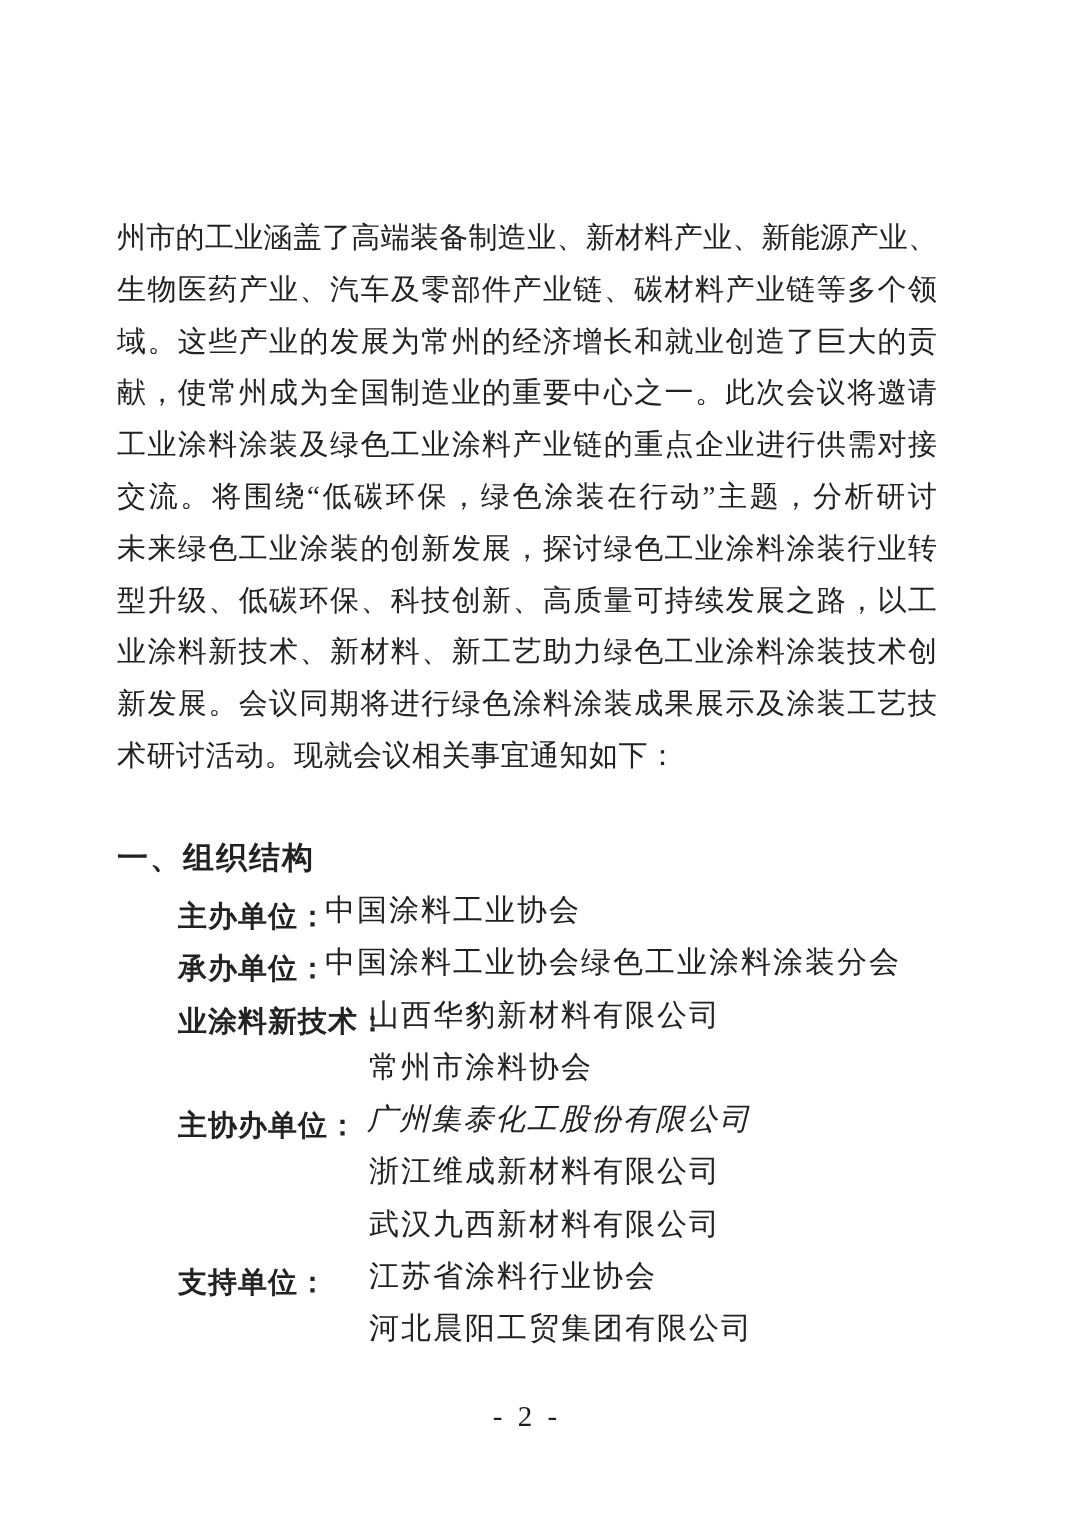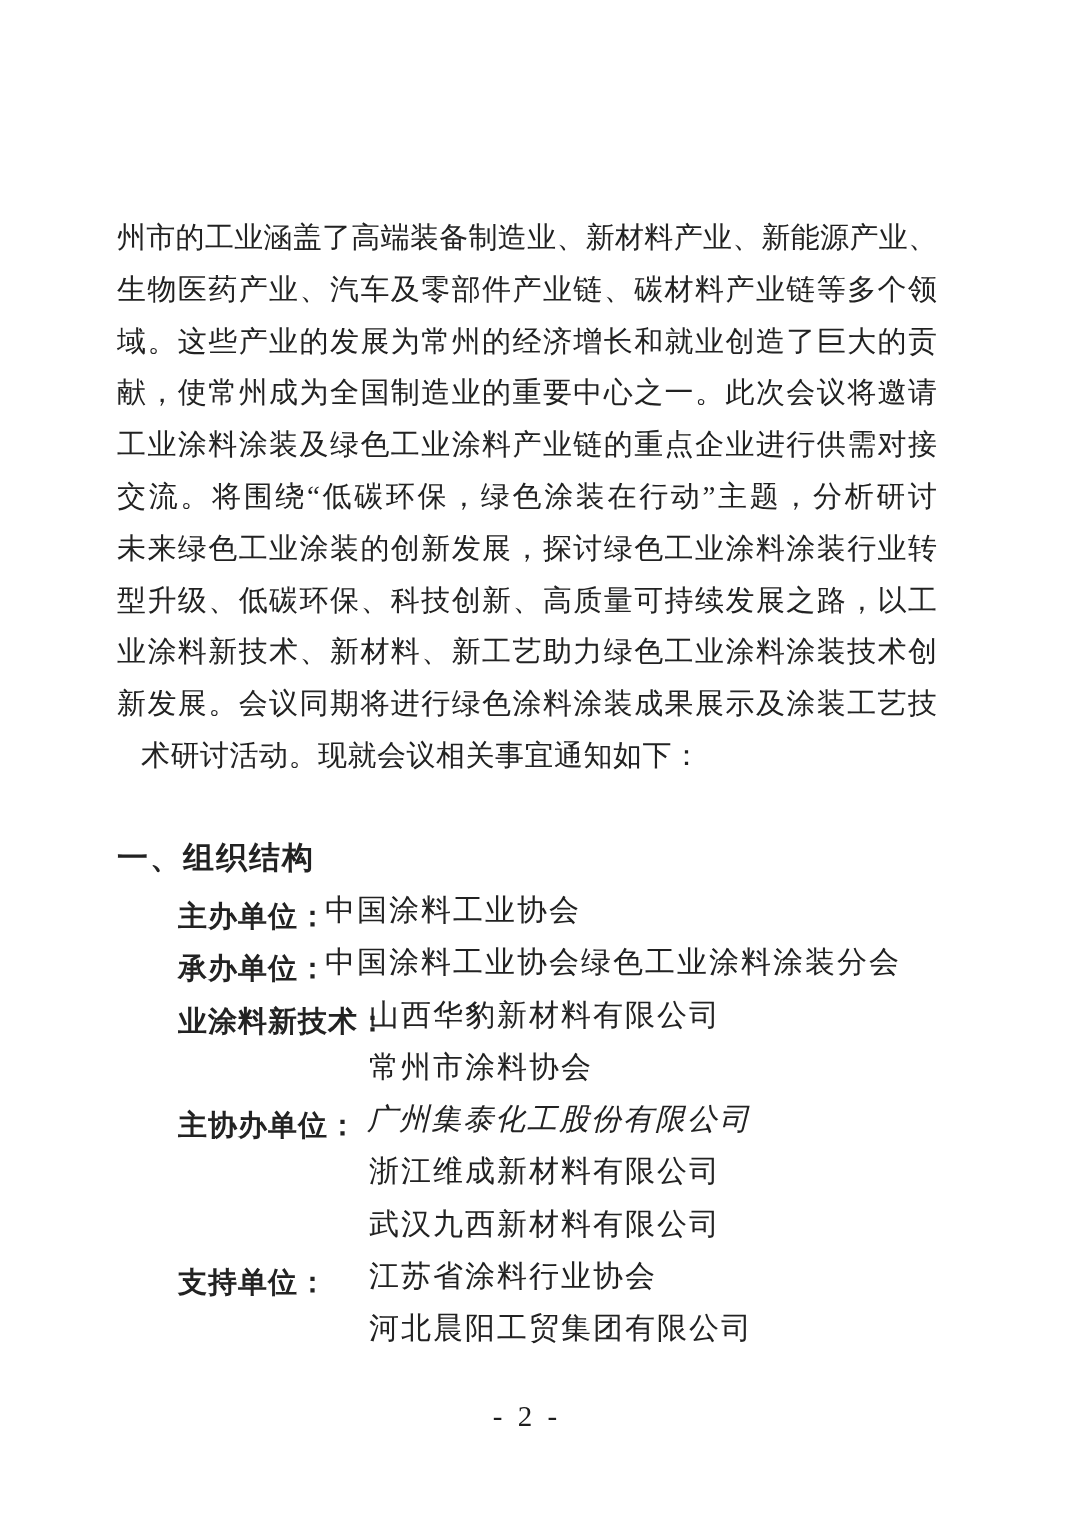--- a/index.html
+++ b/index.html
@@ -25,21 +25,20 @@
     line-height: 51.8px;
     font-size: 29px;
     text-align: justify;
     text-align-last: justify;
     white-space: nowrap;
   }
   .para .line.last {
     text-align: left;
     text-align-last: left;
     letter-spacing: 0.5px;
-    margin-left: 24px;
   }
   
   .sec-heading {
     position: absolute;
     left: 117px;
     top: 832px;
     height: 52px;
     line-height: 52px;
     font-size: 31px;
     font-weight: bold;

